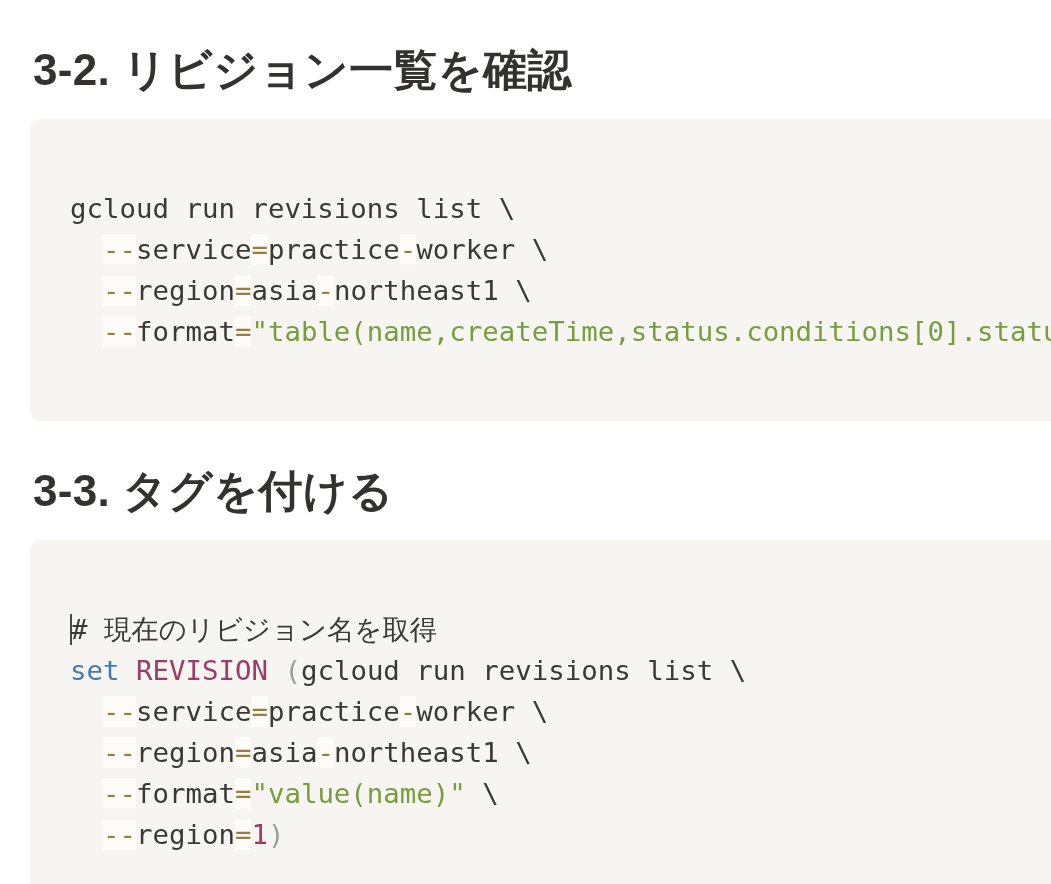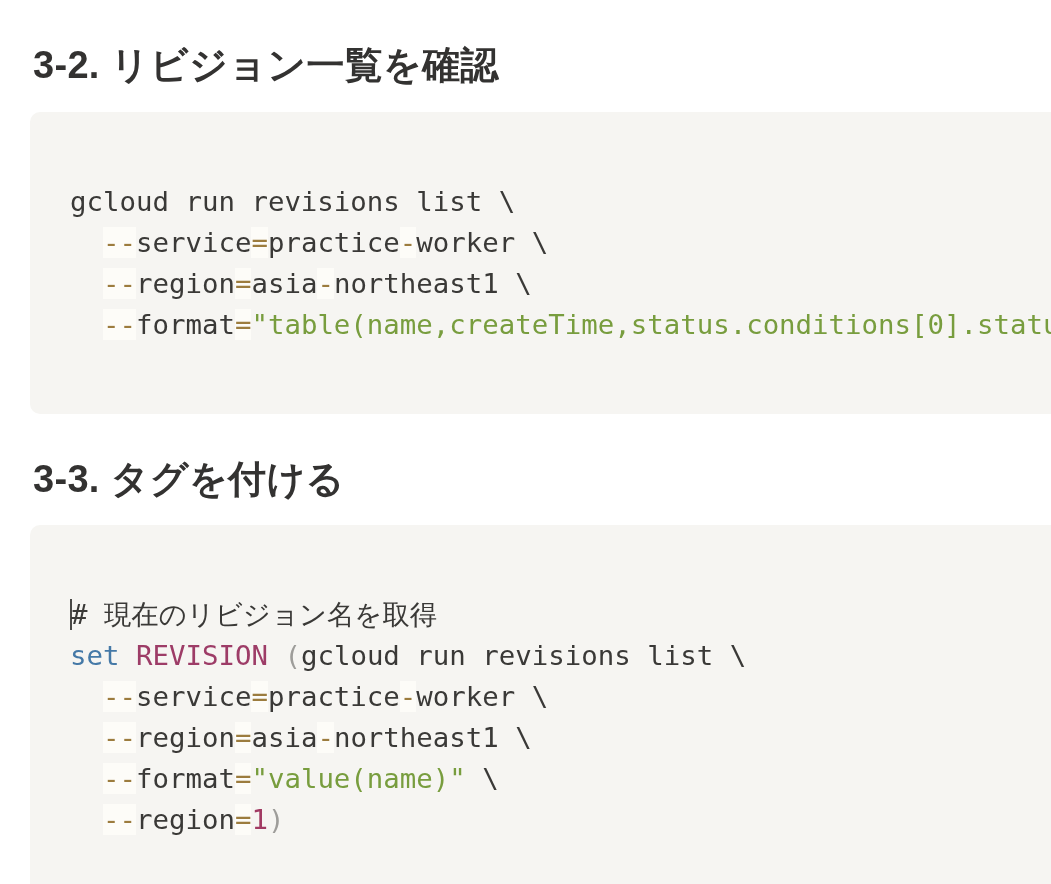--- a/index.html
+++ b/index.html
@@ -6,21 +6,21 @@
   .page {
     position: relative;
     width: 1051px;
     height: 884px;
     overflow: hidden;
     background: #ffffff;
     font-family: "Liberation Sans", sans-serif;
   }
   h2.section-heading {
     margin: 42px 0 0 33px;
-    font-size: 38px;
+    font-size: 44px;
     line-height: 1.25;
     font-weight: 700;
     color: #333231;
     letter-spacing: 0.3px;
   }
   h2.section-heading + .code-block { margin-top: 22px; }
   h2.heading-2 { }
   .code-block {
     box-sizing: border-box;
     margin-left: 30px;

